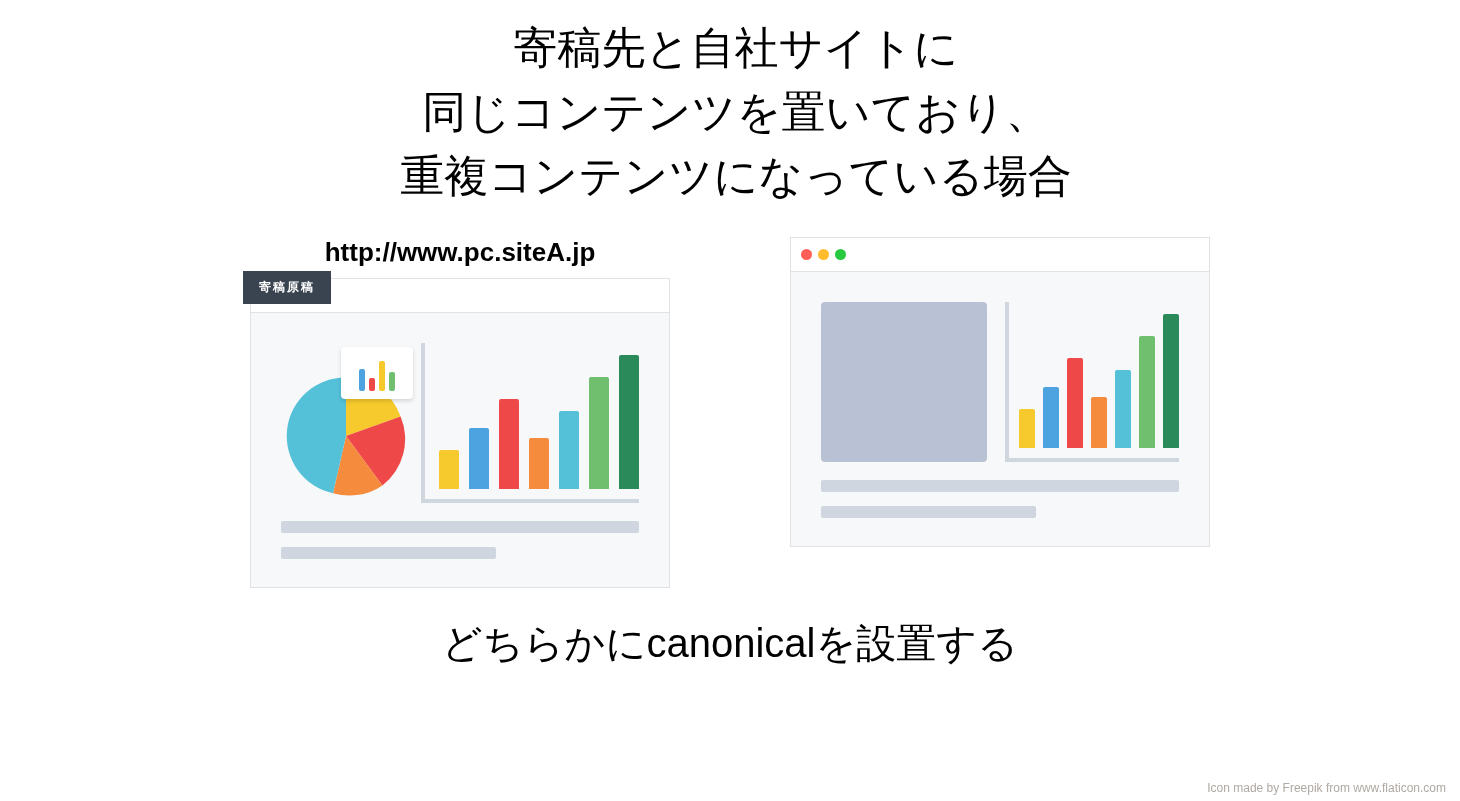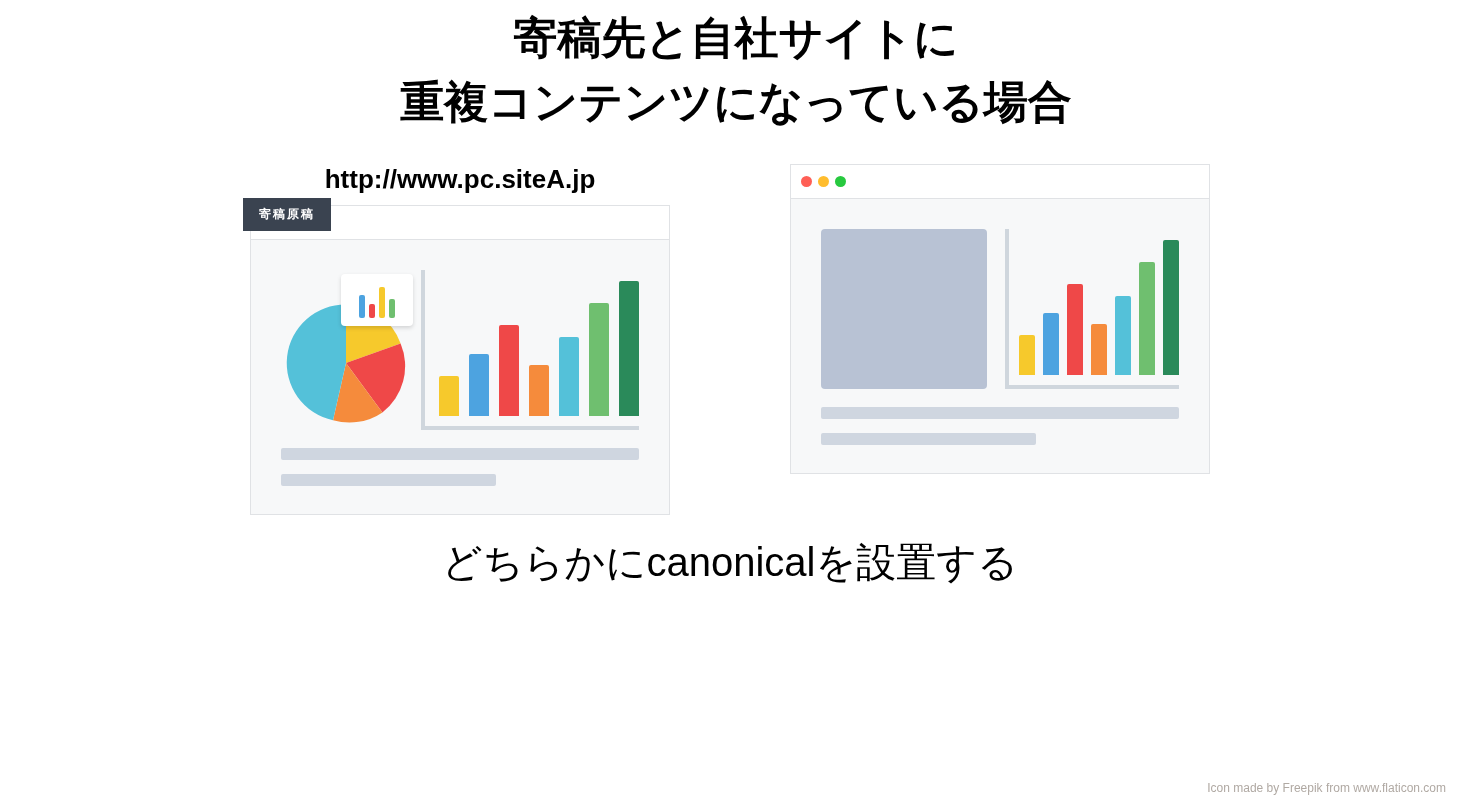--- a/index.html
+++ b/index.html
@@ -6,25 +6,25 @@
   body {
     width: 1460px;
     height: 801px;
     background: #ffffff;
     font-family: "Hiragino Sans", "Yu Gothic", "Meiryo", sans-serif;
     position: relative;
     overflow: hidden;
   }
   .heading {
     text-align: center;
-    font-weight: 700;
+    font-weight: 400;
     color: #000;
     font-size: 44px;
     line-height: 1.45;
-    padding-top: 6px;
+    padding-top: 16px;
     margin-left: 12px;
   }
   .sites-row {
     display: flex;
     justify-content: center;
     gap: 120px;
     margin-top: 30px;
   }
   .site-col {
     display: flex;
@@ -112,35 +112,36 @@
   .text-line.short { width: 60%; }
   .img-placeholder {
     width: 210px; height: 160px;
     background:#b8c2d4;
     border-radius:4px;
   }
   .bottom-text {
     text-align:center;
     font-size: 40px;
     color:#000;
-    margin-top: 20px;
+    margin-top: 28px;
   }
   .attribution {
     position:absolute;
     right: 14px;
     bottom: 6px;
     font-size: 12px;
     color:#b0a9a3;
   }
 </style>
 </head>
 <body>
 
 <div class="heading">
   <div>寄稿先と自社サイトに</div>
+  <div>同じコンテンツを置いており、</div>
   <div>重複コンテンツになっている場合</div>
 </div>
 
 <div class="sites-row">
 
   <div class="site-col">
     <div class="site-url">http://www.pc.siteA.jp</div>
     <div class="browser-window">
       <div class="badge">寄稿原稿</div>
       <div class="titlebar"></div>

